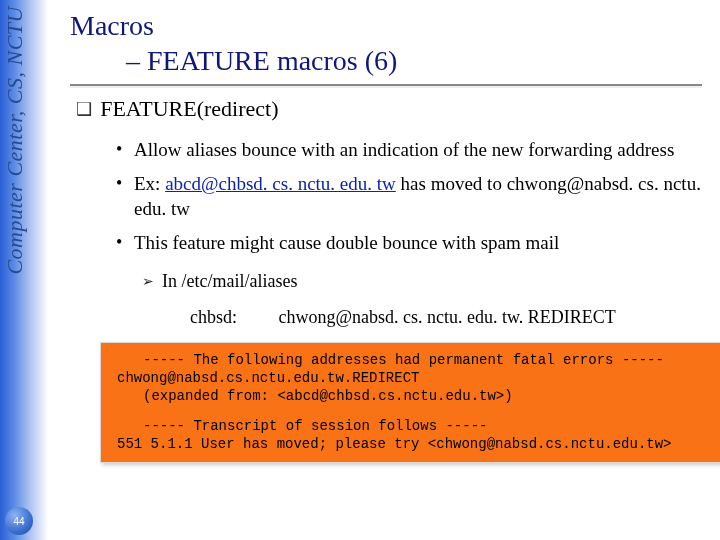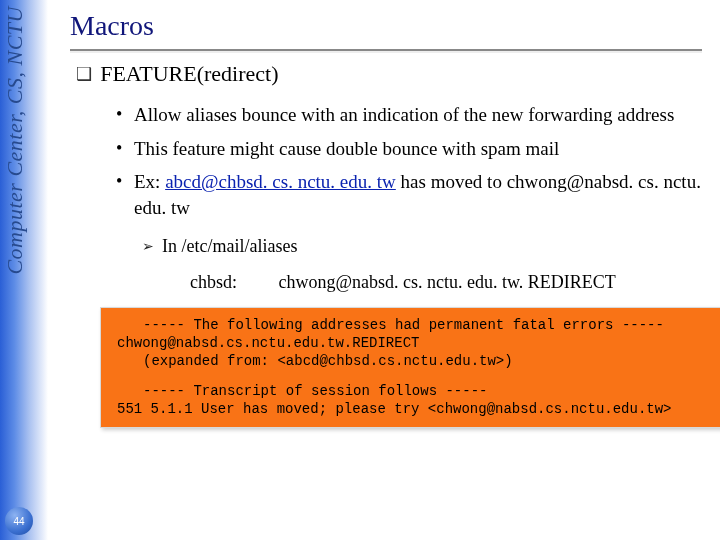--- a/index.html
+++ b/index.html
@@ -156,32 +156,33 @@
   <div class="sidebar">
     <div class="sidebar-text">Computer Center, CS, NCTU</div>
   </div>
 
   <div class="page-number">44</div>
 
   <div class="content">
 
     <div class="title">
       <div>Macros</div>
+      <div class="title-line2">– FEATURE macros (6)</div>
     </div>
 
     <hr class="rule">
 
     <div class="bullet-q">FEATURE(redirect)</div>
 
     <div class="sub-list">
       <div class="sub-item">Allow aliases bounce with an indication of the new forwarding address</div>
-      <div class="sub-item">This feature might cause double bounce with spam mail</div>
       <div class="sub-item">
         <span>Ex: </span><span class="link">abcd@chbsd. cs. nctu. edu. tw</span><span> has moved to chwong@nabsd. cs. nctu. edu. tw</span>
       </div>
+      <div class="sub-item">This feature might cause double bounce with spam mail</div>
 
       <div class="sub2-list">
         <div class="sub2-item">In /etc/mail/aliases</div>
         <div class="alias-row">
           <span class="alias-key">chbsd:</span>
           <span>chwong@nabsd. cs. nctu. edu. tw. REDIRECT</span>
         </div>
       </div>
     </div>
 

